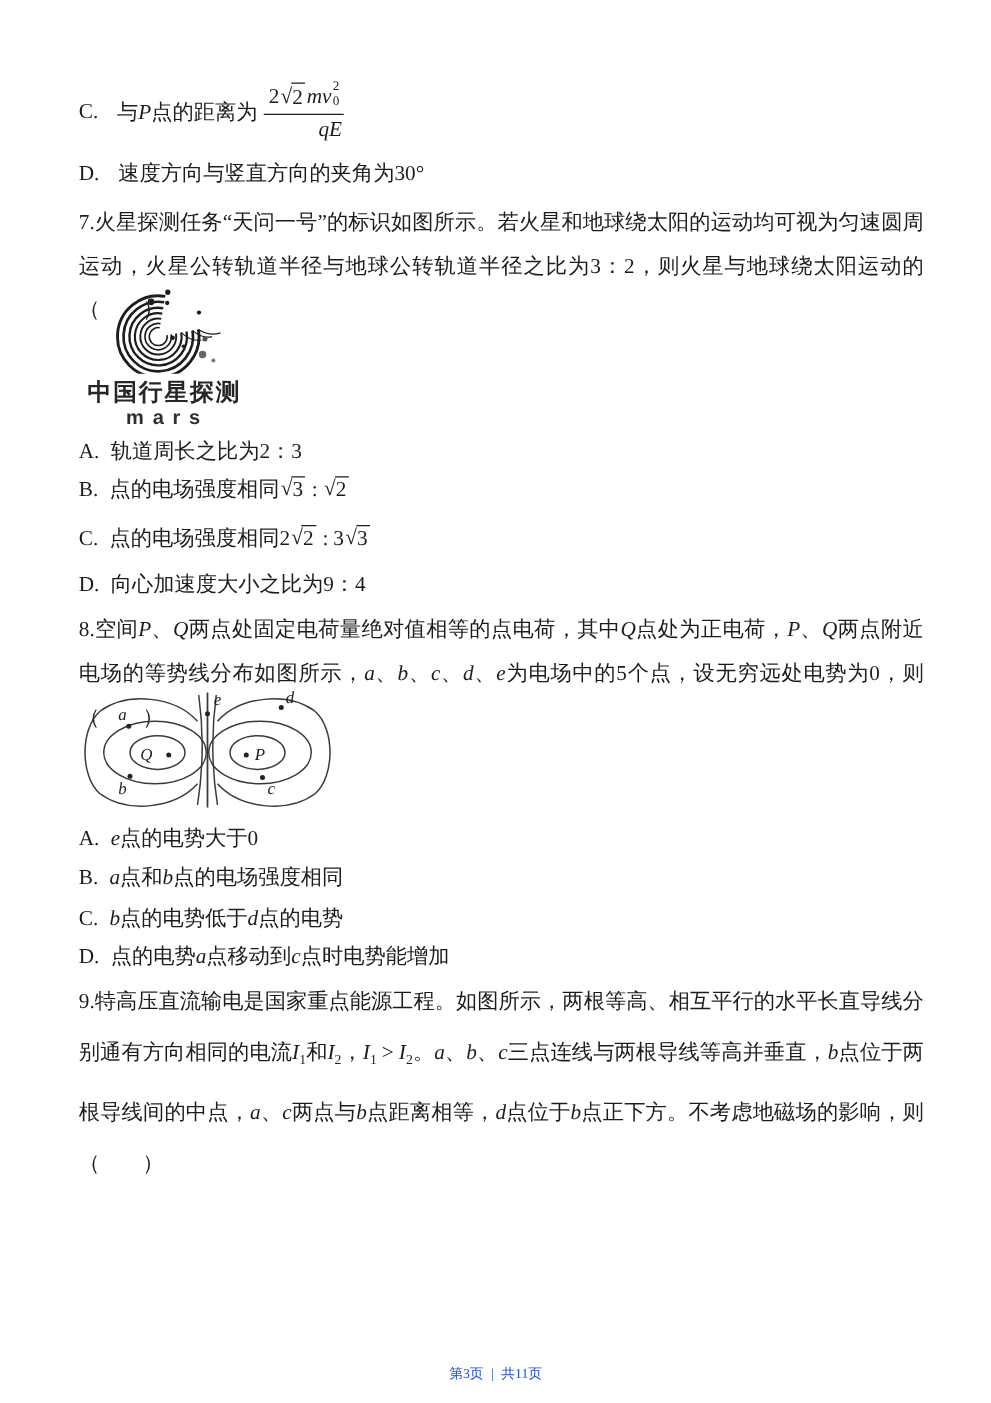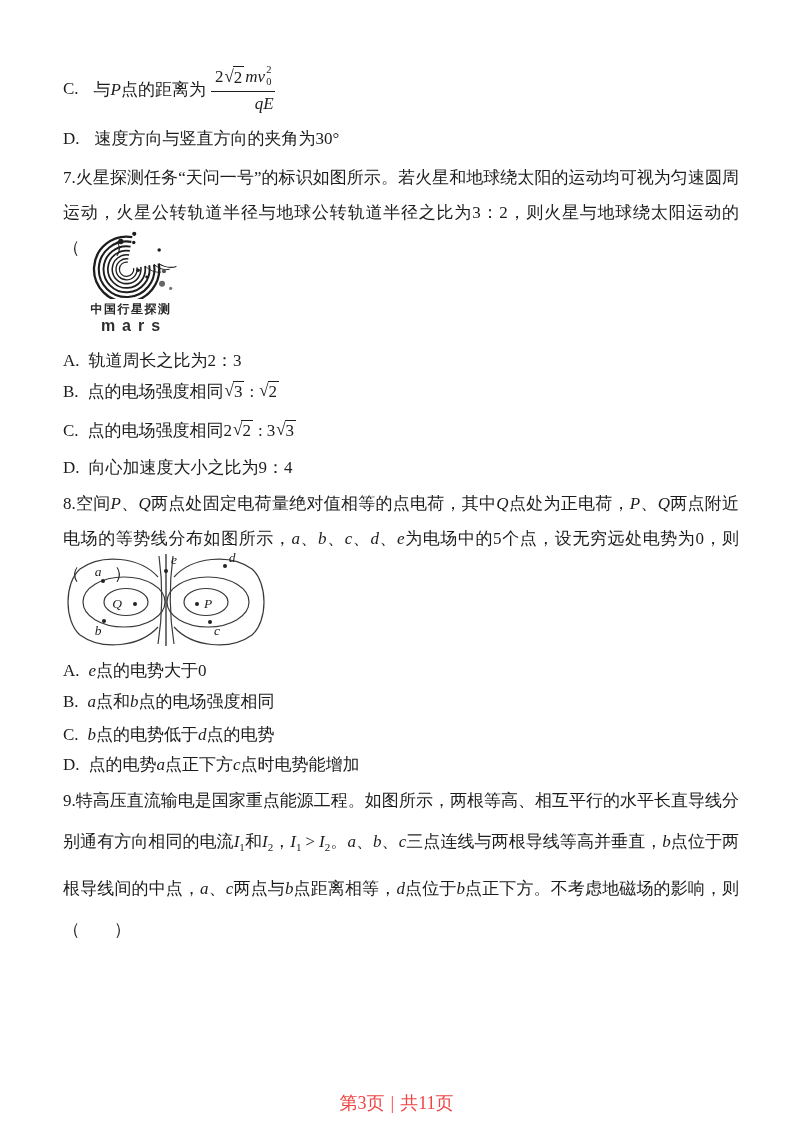--- a/index.html
+++ b/index.html
@@ -20,27 +20,27 @@
   
   .sq{display:inline-flex;align-items:flex-start;white-space:nowrap;margin:0 1px;}
   .sq .sgn{letter-spacing:-1px;}
   .sq .rd{border-top:1.4px solid #1c1c1c;padding:0 2px 0 1px;}
   
   .stk{display:inline-flex;flex-direction:column;align-items:flex-start;font-size:10.5px;line-height:1.15;margin-left:1px;transform:translateY(-1px);}
   .colon{margin:0 4px;}
   
   .logo{position:absolute;top:229px;left:70px;width:122px;text-align:center;}
   .logo svg{display:block;margin-left:22px;}
-  .logo-cn{font-family:"Liberation Sans","DejaVu Sans",sans-serif;font-weight:bold;font-size:12px;letter-spacing:1.5px;color:#262626;margin-top:2px;white-space:nowrap;}
+  .logo-cn{font-family:"Liberation Sans","DejaVu Sans",sans-serif;font-weight:bold;font-size:19px;letter-spacing:1.5px;color:#262626;margin-top:2px;white-space:nowrap;}
   .logo-en{font-family:"Liberation Sans","DejaVu Sans",sans-serif;font-weight:bold;font-size:16px;letter-spacing:7px;color:#2e2e2e;margin-top:-1px;padding-left:6px;}
   
   .fig8{position:absolute;top:551px;left:62px;}
   .fig8 text{font-family:"Liberation Serif","DejaVu Serif",serif;font-style:italic;font-size:13.5px;fill:#222;}
   
-  .footer{position:absolute;top:1091px;left:0;width:100%;text-align:center;font-size:18px;color:#ef4444;}
+  .footer{position:absolute;top:1091px;left:0;width:100%;text-align:center;font-size:11px;color:#1d4ed8;}
   .footer .sep{margin:0 6px;}
 </style>
 </head>
 <body>
 
 <div class="page">
 
   <div class="block opt" style="top:64px;">
     <span class="olabel wide">C.</span>
     <span><span>与</span><span class="var">P</span><span>点的距离为</span></span>
@@ -180,21 +180,21 @@
     <span><span class="var">a</span><span>点和</span><span class="var">b</span><span>点的电场强度相同</span></span>
   </div>
 
   <div class="block opt" style="top:723px;">
     <span class="olabel">C.</span>
     <span><span class="var">b</span><span>点的电势低于</span><span class="var">d</span><span>点的电势</span></span>
   </div>
 
   <div class="block opt" style="top:753px;">
     <span class="olabel">D.</span>
-    <span><span>点的电势</span><span class="var">a</span><span>点正下方</span><span class="var">c</span><span>点时电势能增加</span></span>
+    <span><span>点的电势</span><span class="var">a</span><span>点移动到</span><span class="var">c</span><span>点时电势能增加</span></span>
   </div>
 
   <p class="block stem stem9" style="top:770px;margin:0;padding-top:10px;"><span>9.特高压直流输电是国家重点能源工程。如图所示，两根等高、相互平行的水平长直导线分别通有方向相同的电流</span><span class="var">I</span><sub>1</sub><span>和</span><span class="var">I</span><sub>2</sub><span>，</span><span class="var">I</span><sub>1</sub><span class="colon">&gt;</span><span class="var">I</span><sub>2</sub><span>。</span><span class="var">a</span><span>、</span><span class="var">b</span><span>、</span><span class="var">c</span><span>三点连线与两根导线等高并垂直，</span><span class="var">b</span><span>点位于两根导线间的中点，</span><span class="var">a</span><span>、</span><span class="var">c</span><span>两点与</span><span class="var">b</span><span>点距离相等，</span><span class="var">d</span><span>点位于</span><span class="var">b</span><span>点正下方。不考虑地磁场的影响，则（　　）</span></p>
 
   <div class="footer">
     <span>第3页</span><span class="sep">|</span><span>共11页</span>
   </div>
 
 </div>
 

